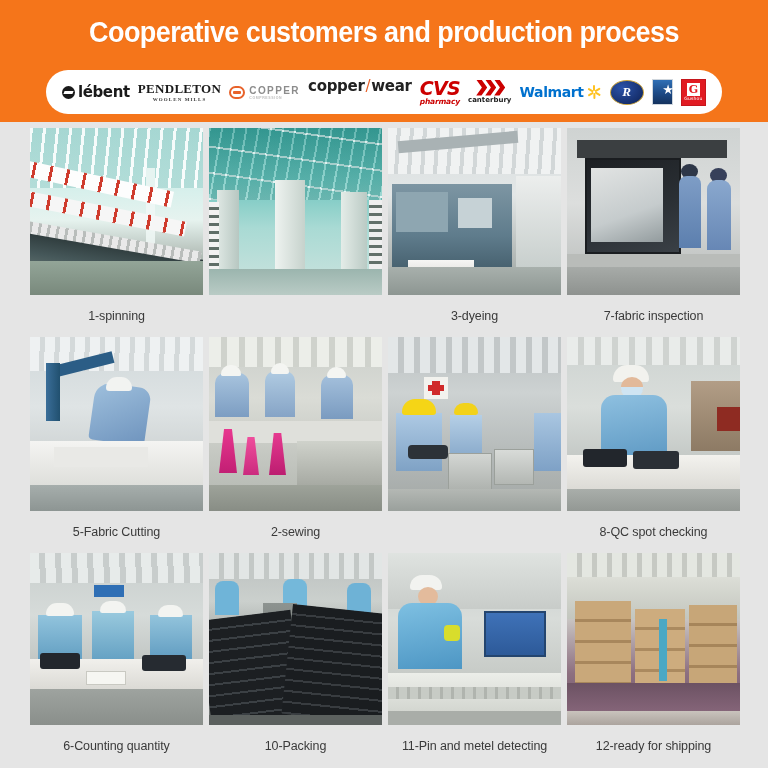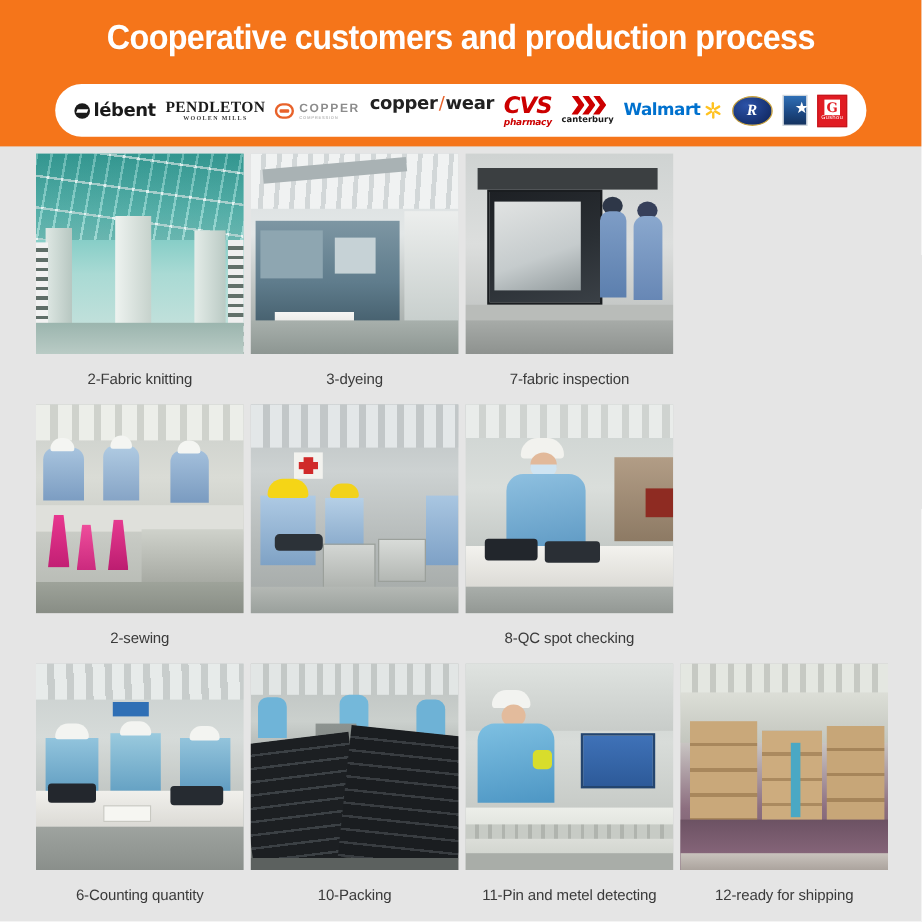--- a/index.html
+++ b/index.html
@@ -567,32 +567,43 @@
         </span>
       </div>
 
     </div>
   </div>
 
   <div class="grid">
 
     <div class="row row1">
 
+      <div class="cell">
+        <div class="photo p1">
+          <i class="ph ceil"></i>
+            <i class="ph post"></i>
+            <i class="ph mach"></i>
+          <i class="ph rowC"></i>
+            <i class="ph rowB"></i>
+            <i class="ph rowA"></i>
+            <i class="ph floor"></i>
+        </div>
+        <div class="caption">1-spinning</div>
+      </div>
 
       <div class="cell">
         <div class="photo p2">
           <i class="ph ceil"></i>
             <i class="ph colL"></i>
             <i class="ph colM"></i>
             <i class="ph colR"></i>
           <i class="ph spoolL"></i>
             <i class="ph spoolR"></i>
             <i class="ph floor"></i>
         </div>
-        <div class="caption">2-Fabric knitting</div>
       </div>
 
       <div class="cell">
         <div class="photo p3">
           <i class="ph ceil"></i>
             <i class="ph vent"></i>
             <i class="ph corr"></i>
           <i class="ph mach"></i>
             <i class="ph mach2"></i>
             <i class="ph panel"></i>
@@ -613,20 +624,33 @@
             <i class="ph w2"></i>
           <i class="ph bench"></i>
             <i class="ph floor"></i>
         </div>
         <div class="caption">7-fabric inspection</div>
       </div>
     </div>
 
     <div class="row row2">
 
+      <div class="cell">
+        <div class="photo p5">
+          <i class="ph ceil"></i>
+            <i class="ph arm"></i>
+            <i class="ph mast"></i>
+          <i class="ph w"></i>
+            <i class="ph hat"></i>
+            <i class="ph table"></i>
+          <i class="ph cloth"></i>
+            <i class="ph floor"></i>
+        </div>
+        <div class="caption">5-Fabric Cutting</div>
+      </div>
 
       <div class="cell">
         <div class="photo p6">
           <i class="ph ceil"></i>
           <i class="ph wrA"></i>
             <i class="ph wrB"></i>
             <i class="ph wrC"></i>
           <i class="ph hatA"></i>
             <i class="ph hatB"></i>
             <i class="ph hatC"></i>

